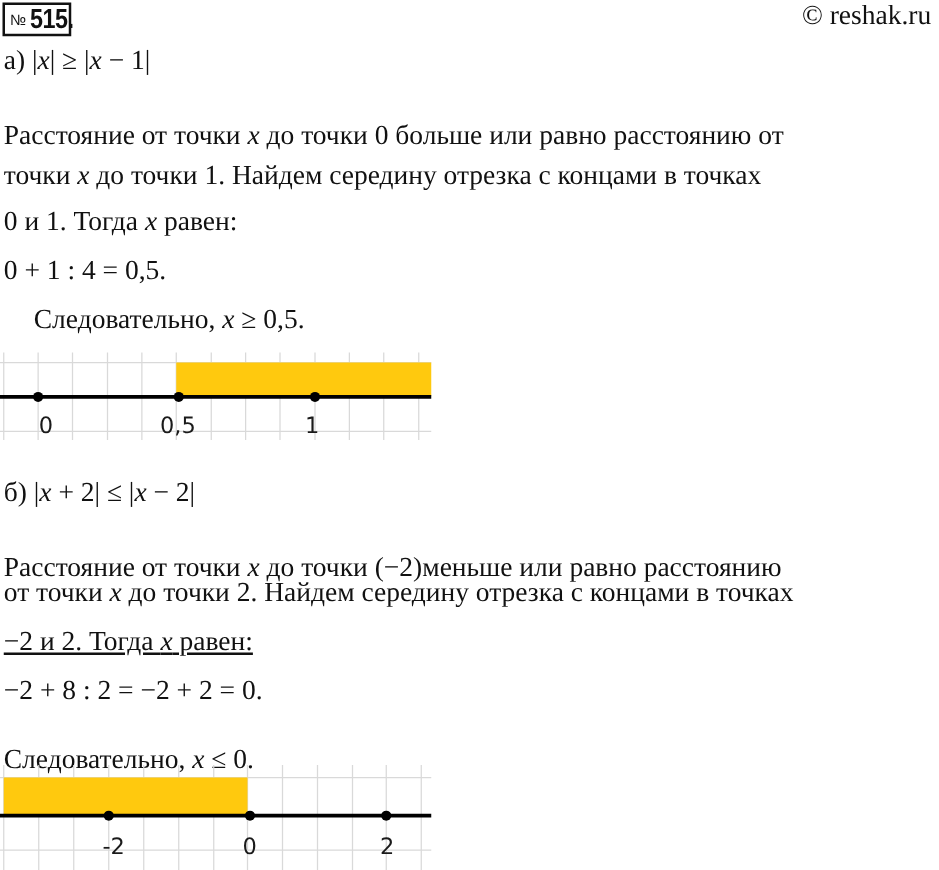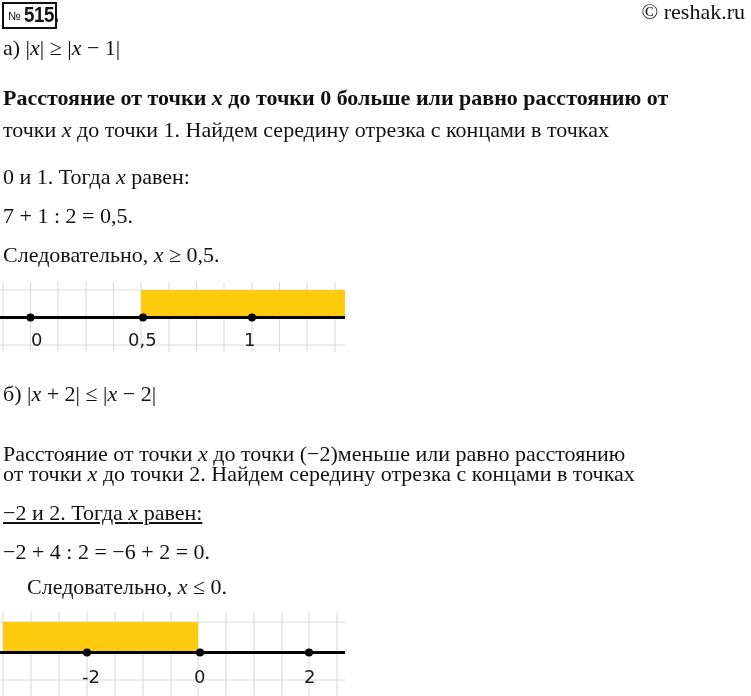--- a/index.html
+++ b/index.html
@@ -35,25 +35,25 @@
 
 <div class="num-box">
   <span class="no">№</span>
   <span class="val">515.</span>
 </div>
 <div class="copyright">© reshak.ru</div>
 
 <div class="line" style="top:33px;">
   <span>а) </span><span id="pa-expr">|<i class="var">x</i>| ≥ |<i class="var">x</i> − 1|</span>
 </div>
-<div class="line" style="top:83px;font-weight:bold;">Расстояние от точки <i class="var">x</i> до точки 0 больше или равно расстоянию от</div>
-<div class="line" style="top:115px;">точки <i class="var">x</i> до точки 1. Найдем середину отрезка с концами в точках</div>
+<div class="line" style="top:93px;">Расстояние от точки <i class="var">x</i> до точки 0 больше или равно расстоянию от</div>
+<div class="line" style="top:125px;">точки <i class="var">x</i> до точки 1. Найдем середину отрезка с концами в точках</div>
 <div class="line" style="top:162px;">0 и 1. Тогда <i class="var">x</i> равен:</div>
-<div class="line" style="top:201px;">7 + 1 : 2 = 0,5.</div>
-<div class="line" style="top:240px;">Следовательно, <i class="var">x</i> ≥ 0,5.</div>
+<div class="line" style="top:201px;">0 + 1 : 4 = 0,5.</div>
+<div class="line" style="top:240px;margin-left:24px;">Следовательно, <i class="var">x</i> ≥ 0,5.</div>
 
 <div class="chart" style="top:280px;">
   <svg width="350" height="72" viewBox="0 0 350 72">
     <g stroke="#D9D9D9" stroke-width="1">
       <line x1="3" y1="2" x2="3" y2="72"></line>
         <line x1="30.5" y1="2" x2="30.5" y2="72"></line>
       <line x1="58" y1="2" x2="58" y2="72"></line>
         <line x1="86" y1="2" x2="86" y2="72"></line>
       <line x1="113.5" y1="2" x2="113.5" y2="72"></line>
         <line x1="141" y1="2" x2="141" y2="72"></line>
@@ -77,22 +77,22 @@
     <text class="tick-label" x="244" y="66">1</text>
   </svg>
 </div>
 
 <div class="line" style="top:379px;font-family:Liberation Serif, serif;">
   <span>б) </span><span id="pb-expr">|<i class="var">x</i> + 2| ≤ |<i class="var">x</i> − 2|</span>
 </div>
 <div class="line" style="top:439px;">Расстояние от точки <i class="var">x</i> до точки (−2)меньше или равно расстоянию</div>
 <div class="line" style="top:459px;">от точки <i class="var">x</i> до точки 2. Найдем середину отрезка с концами в точках</div>
 <div class="line" style="top:498px;text-decoration:underline;">−2 и 2. Тогда <i class="var">x</i> равен:</div>
-<div class="line" style="top:537px;">−2 + 4 : 2 = −6 + 2 = 0.</div>
-<div class="line" style="top:572px;margin-left:24px;">Следовательно, <i class="var">x</i> ≤ 0.</div>
+<div class="line" style="top:537px;">−2 + 8 : 2 = −2 + 2 = 0.</div>
+<div class="line" style="top:592px;">Следовательно, <i class="var">x</i> ≤ 0.</div>
 
 <div class="chart" style="top:612px;">
   <svg width="350" height="84" viewBox="0 0 350 84">
     <g stroke="#D9D9D9" stroke-width="1">
       <line x1="3" y1="0" x2="3" y2="84"></line>
         <line x1="31" y1="0" x2="31" y2="84"></line>
       <line x1="59" y1="0" x2="59" y2="84"></line>
         <line x1="87" y1="0" x2="87" y2="84"></line>
       <line x1="115" y1="0" x2="115" y2="84"></line>
         <line x1="143" y1="0" x2="143" y2="84"></line>

